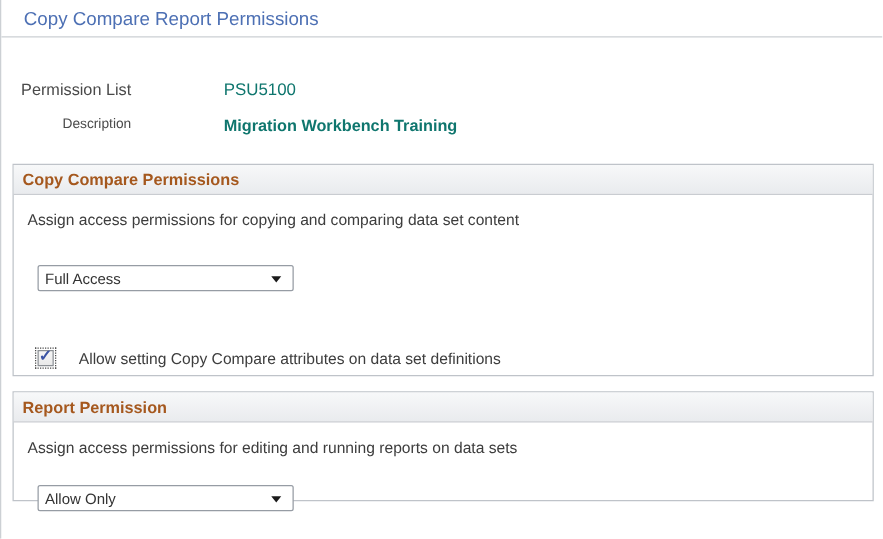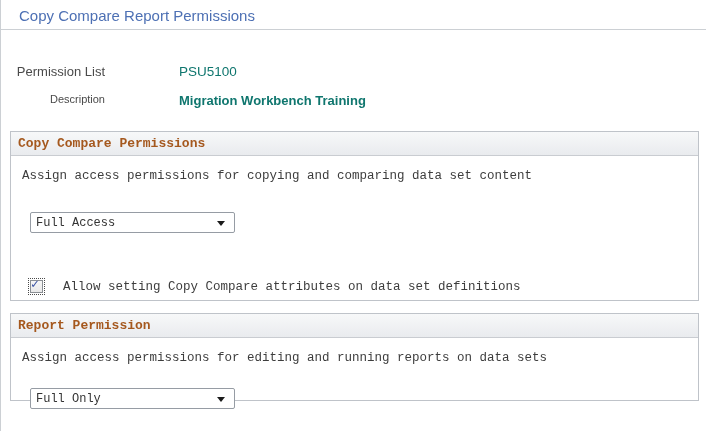--- a/index.html
+++ b/index.html
@@ -51,21 +51,20 @@
   .val-permission { top: 64px; font-size: 13.5px; }
   .lbl-description { top: 93px; font-size: 11px; }
   .val-description { top: 93px; font-size: 13px; font-weight: bold; }
 
   .groupbox {
     position: absolute;
     left: 9px;
     width: 689px;
     border: 1px solid #bfc3c9;
     background: #ffffff;
-    font-family: Liberation Mono, monospace;
   }
   .box1 { top: 131px; height: 170px; }
   .box2 { top: 313px; height: 88px; }
   .groupbox-header {
     height: 24px;
     line-height: 23px;
     padding-left: 7px;
     background: linear-gradient(to bottom, #f7f8f9, #e9ebee);
     border-bottom: 1px solid #c9ccd1;
     font-size: 13px;
@@ -185,19 +184,19 @@
   </div>
 
   <div class="groupbox box2">
     <div class="groupbox-header">
       <span>Report Permission</span>
     </div>
     <div class="groupbox-body">
       <div class="section-desc">Assign access permissions for editing and running reports on data sets</div>
 
       <div class="dropdown">
-        <span class="dropdown-value">Full Only</span>
+        <span class="dropdown-value">Allow Only</span>
         <span class="dropdown-arrow"></span>
       </div>
     </div>
   </div>
 
 </div>
 
 </body></html>

